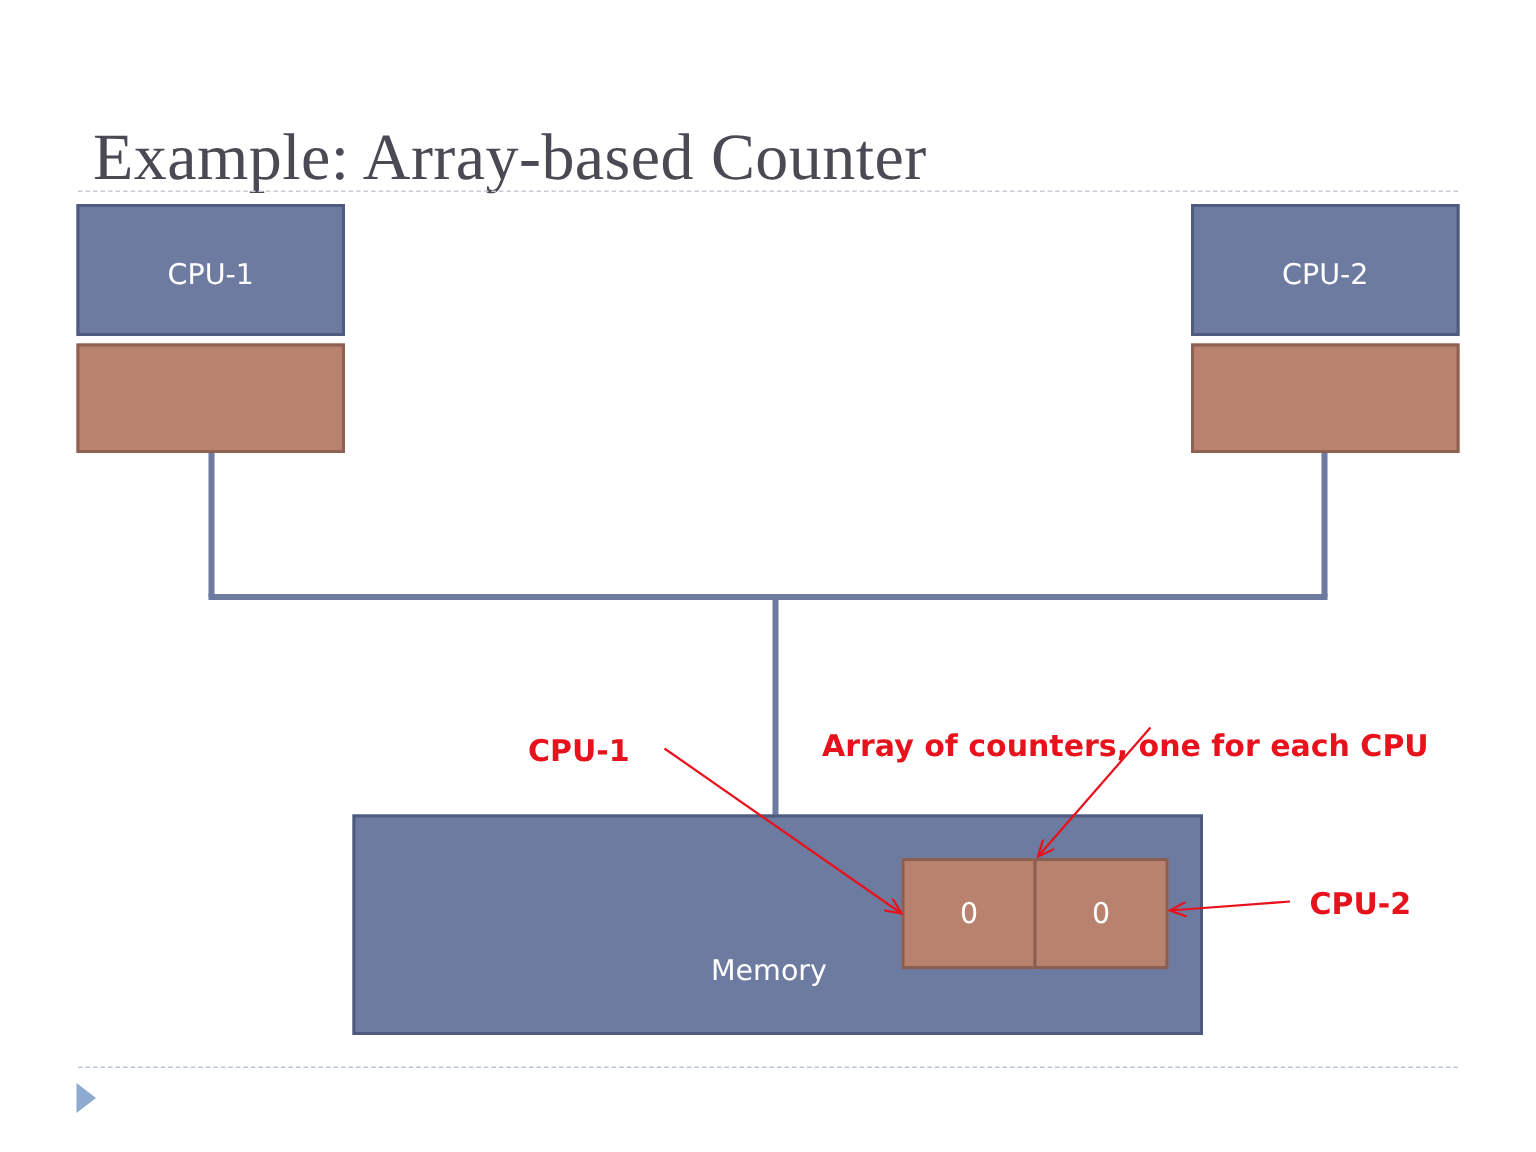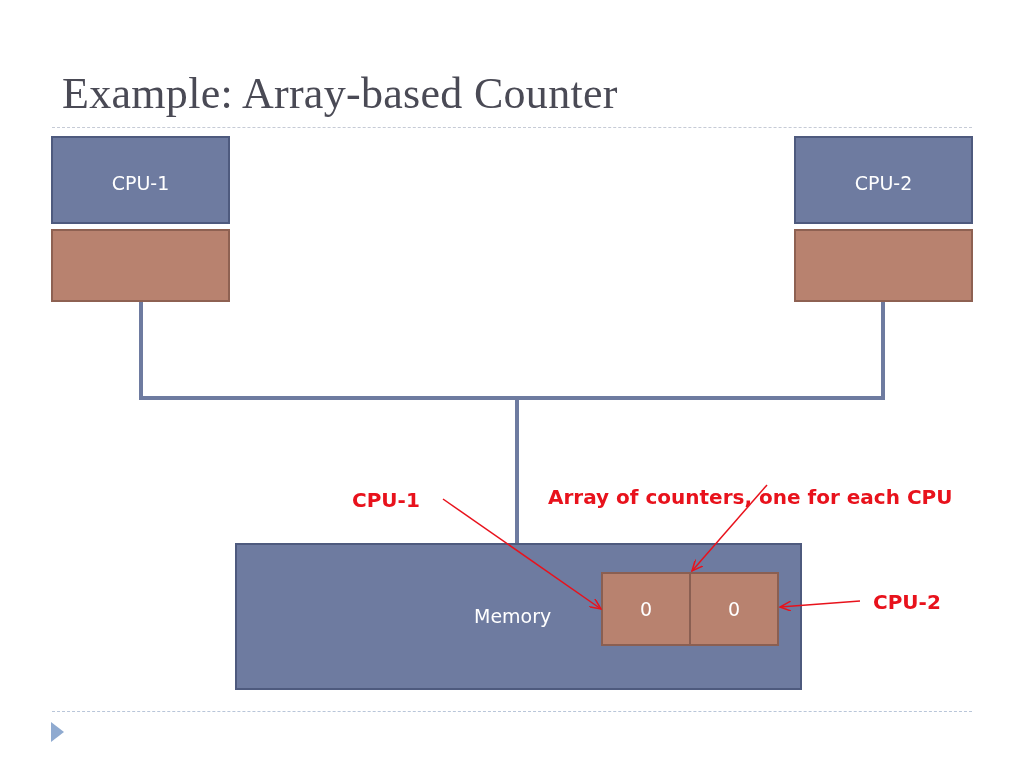--- a/index.html
+++ b/index.html
@@ -1,26 +1,26 @@
 <!DOCTYPE html>
 <html><head>
 <meta charset="utf-8">
 <style>
   html, body { margin: 0; padding: 0; }
   body { width: 1024px; height: 768px; background: #ffffff; position: relative; overflow: hidden; font-family: "Liberation Sans", sans-serif; }
-  .title { position: absolute; left: 62px; top: 68px; font-family: "Liberation Serif", "DejaVu Serif", serif; font-size: 44px; color: #4a4a55; letter-spacing: 0.3px; white-space: nowrap; }
+  .title { position: absolute; left: 62px; top: 79px; font-family: "Liberation Serif", "DejaVu Serif", serif; font-size: 44px; color: #4a4a55; letter-spacing: 0.3px; white-space: nowrap; }
   .sep { position: absolute; left: 52px; width: 920px; height: 0; border-top: 1.5px dashed #c6cbd6; }
   .sep.top { top: 127px; }
   .sep.bottom { top: 711px; border-top-color: #b9c6d9; }
   .bullet { position: absolute; left: 51px; top: 722px; width: 0; height: 0; border-top: 10px solid transparent; border-bottom: 10px solid transparent; border-left: 13px solid #8faad0; }
   .box { position: absolute; box-sizing: border-box; }
   .cpu { background: #6e7ba0; border: 2px solid #4e5a7e; color: #ffffff; font-size: 19px; display: flex; align-items: flex-start; justify-content: center; padding-top: 34px; font-family: "DejaVu Sans", sans-serif; }
   .cache { background: #b8826f; border: 2px solid #8e6152; }
   .memory { background: #6e7ba0; border: 2px solid #4e5a7e; }
-  .mem-label { position: absolute; left: 474px; top: 605px; color: #ffffff; font-size: 19px; font-family: "DejaVu Sans", sans-serif; }
+  .mem-label { position: absolute; left: 474px; top: 636px; color: #ffffff; font-size: 19px; font-family: "DejaVu Sans", sans-serif; }
   .cell { position: absolute; box-sizing: border-box; background: #b8826f; border: 2px solid #8a5f52; color: #ffffff; font-size: 19px; display: flex; align-items: flex-start; justify-content: center; padding-top: 24px; font-family: "DejaVu Sans", sans-serif; }
   .red-label { position: absolute; color: #e8121c; font-weight: bold; font-size: 20px; font-family: "DejaVu Sans", sans-serif; white-space: nowrap; }
   svg.overlay { position: absolute; left: 0; top: 0; }
 </style>
 </head>
 <body>
 
 <div class="title">Example: Array-based Counter</div>
 <div class="sep top"></div>
 

